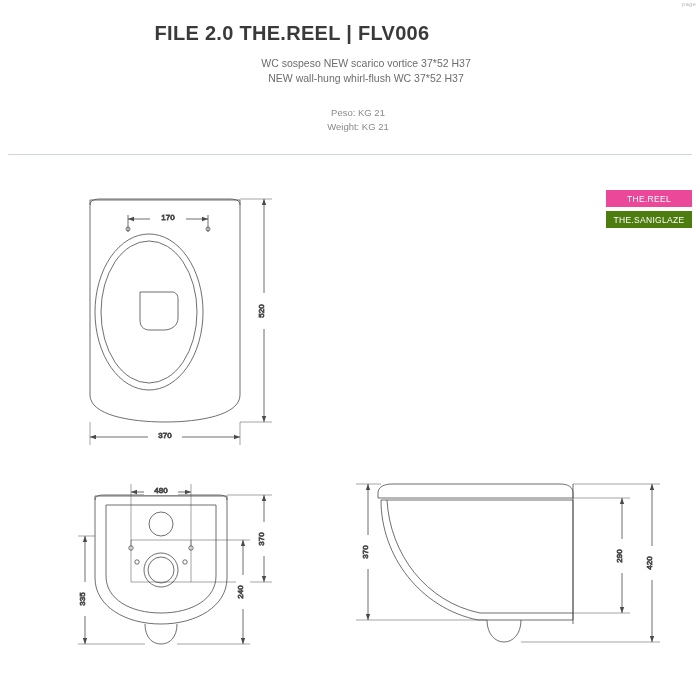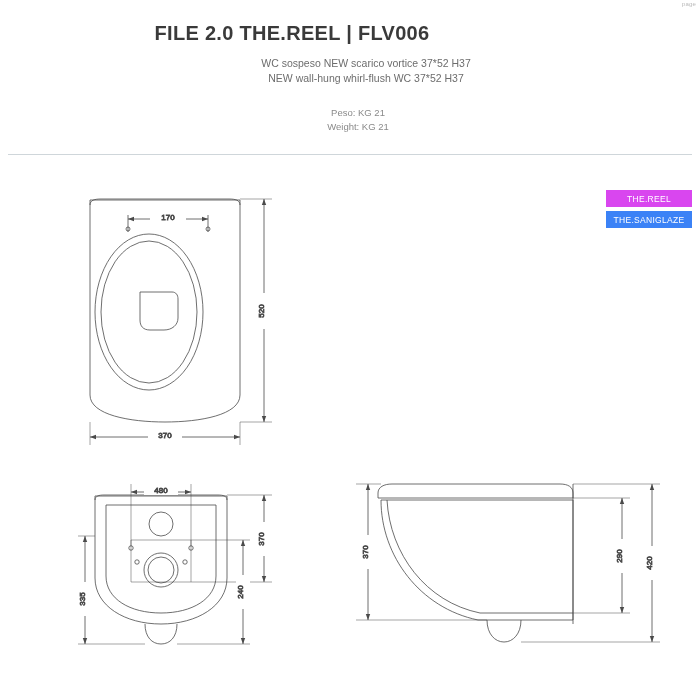--- a/index.html
+++ b/index.html
@@ -70,25 +70,25 @@
     height: 17px;
     color: #ffffff;
     font-size: 8.5px;
     letter-spacing: 0.3px;
     display: flex;
     align-items: center;
     justify-content: center;
   }
   .badge-reel {
     top: 190px;
-    background: #d946ef;
+    background: #ec4899;
   }
   .badge-sani {
     top: 211px;
-    background: #3b82f6;
+    background: #4d7c0f;
   }
   svg.drawing {
     position: absolute;
     top: 0;
     left: 0;
     width: 700px;
     height: 700px;
   }
   .dim-text {
     font-family: "Liberation Sans", sans-serif;

